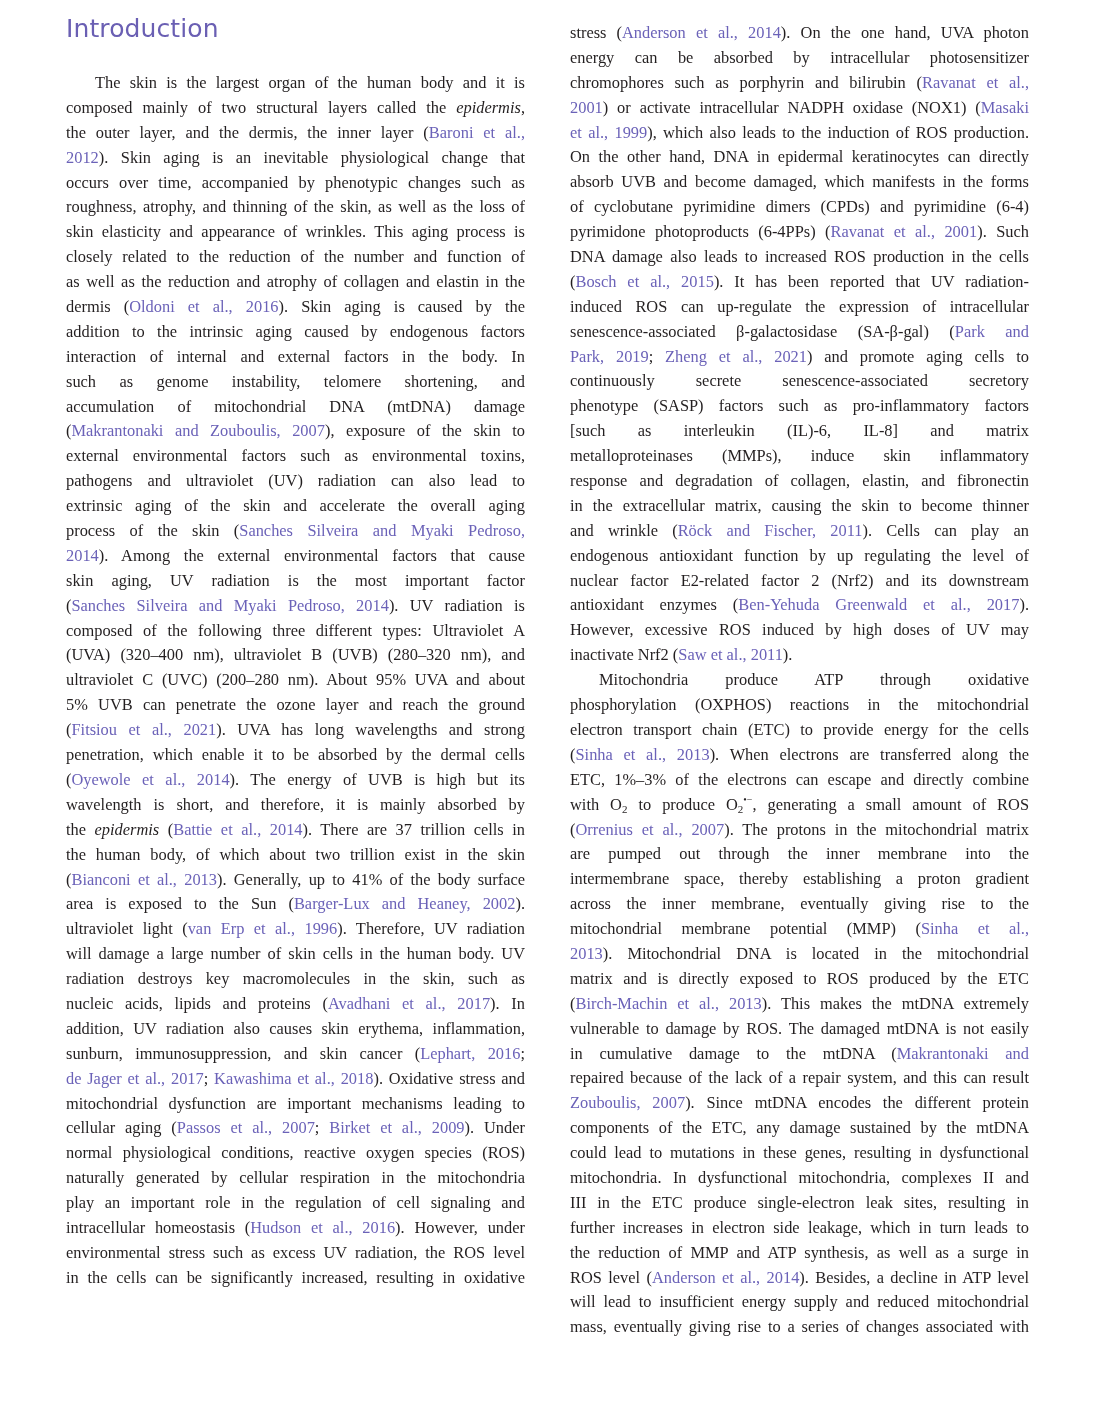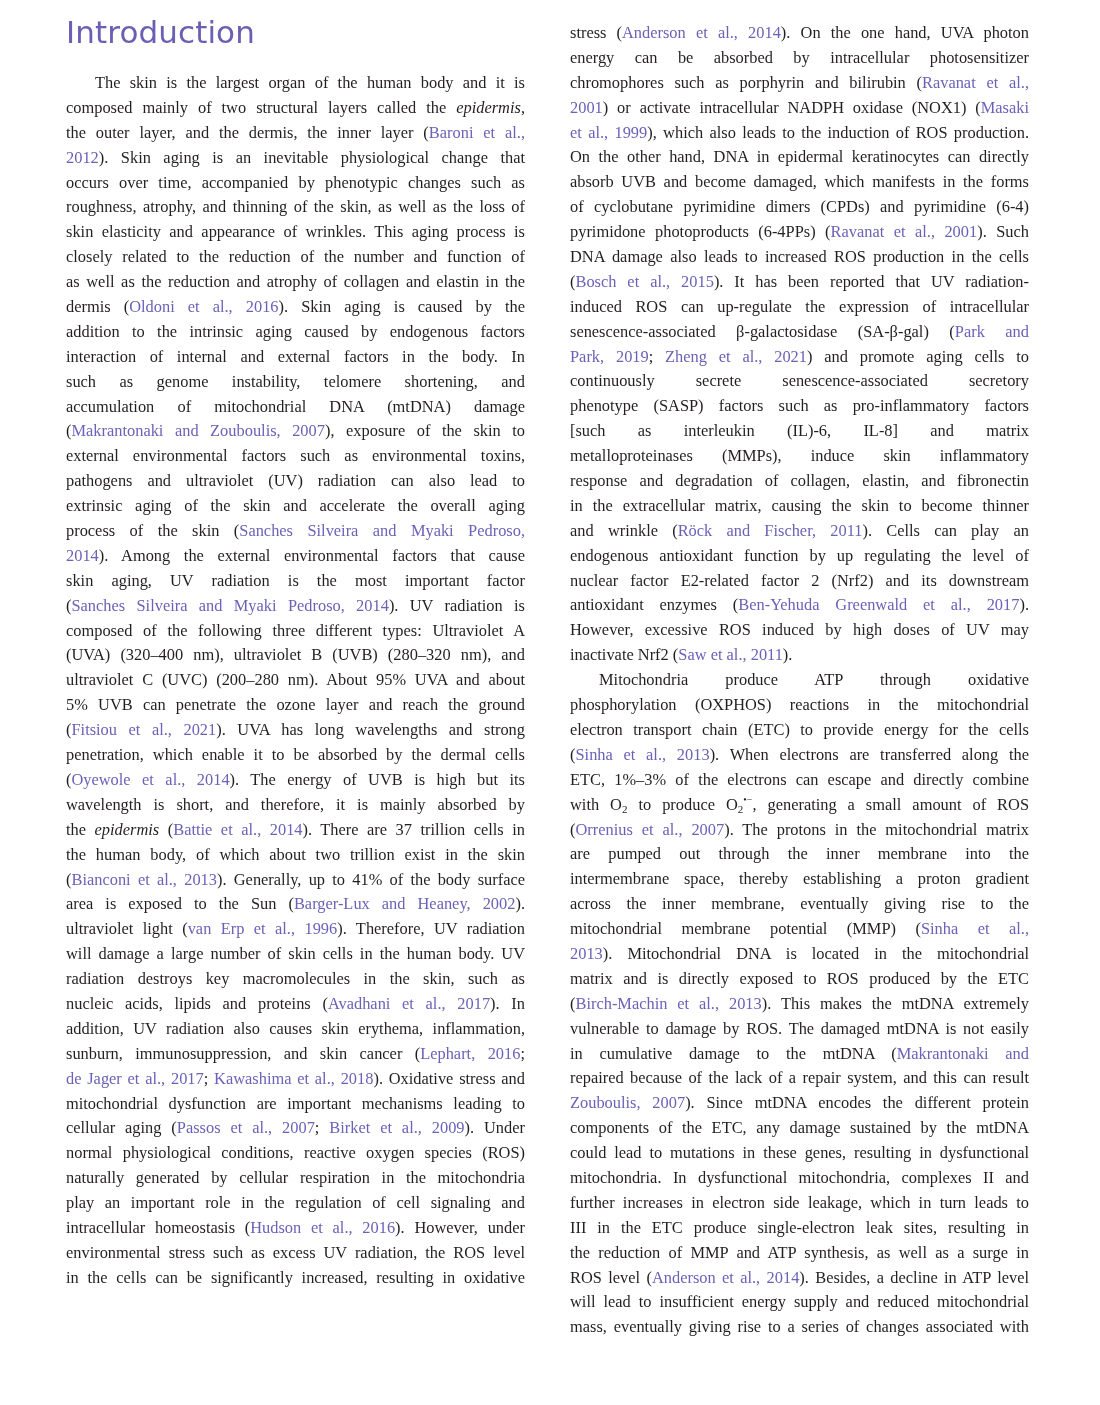--- a/index.html
+++ b/index.html
@@ -1,19 +1,19 @@
 <!DOCTYPE html>
 <html><head>
 <meta charset="utf-8">
 <style>
   html, body { margin:0; padding:0; background:#ffffff; }
   body { width:1100px; height:1405px; position:relative; overflow:hidden;
          font-family:"Liberation Serif","DejaVu Serif",serif; color:#231f20; }
   .heading { position:absolute; left:66px; top:14px; font-family:"DejaVu Sans","Liberation Sans",sans-serif;
-             font-size:31px; color:#6a5fb3; font-weight:normal; letter-spacing:0.1px; margin:0; }
+             font-size:25px; color:#6a5fb3; font-weight:normal; letter-spacing:0.1px; margin:0; }
   .col { position:absolute; width:459px; font-size:16.4px; }
   .col.left { left:66px; top:71px; }
   .col.right { left:570px; top:21px; }
   .ln { display:block; height:24.9px; line-height:24.9px; white-space:nowrap; text-align:justify; text-align-last:justify; overflow:visible; }
   .ln.last { text-align-last:left; }
   .ln.indent { padding-left:29px; }
   .cite { color:#6b62b8;font-family:Liberation Serif, serif; }
   em { font-style:italic; }
   sub { font-size:11px; vertical-align:-3px; line-height:0; }
   sup { font-size:10px; vertical-align:7px; line-height:0; }
@@ -115,19 +115,19 @@
     <span class="ln"><a class="cite">2013</a><span>). Mitochondrial DNA is located in the mitochondrial</span></span>
     <span class="ln"><span>matrix and is directly exposed to ROS produced by the ETC</span></span>
     <span class="ln"><span>(</span><a class="cite">Birch-Machin et al., 2013</a><span>). This makes the mtDNA extremely</span></span>
     <span class="ln"><span>vulnerable to damage by ROS. The damaged mtDNA is not easily</span></span>
     <span class="ln"><span>in cumulative damage to the mtDNA (</span><a class="cite">Makrantonaki and</a></span>
     <span class="ln"><span>repaired because of the lack of a repair system, and this can result</span></span>
     <span class="ln"><a class="cite">Zouboulis, 2007</a><span>). Since mtDNA encodes the different protein</span></span>
     <span class="ln"><span>components of the ETC, any damage sustained by the mtDNA</span></span>
     <span class="ln"><span>could lead to mutations in these genes, resulting in dysfunctional</span></span>
     <span class="ln"><span>mitochondria. In dysfunctional mitochondria, complexes II and</span></span>
+    <span class="ln"><span>III in the ETC produce single-electron leak sites, resulting in</span></span>
     <span class="ln"><span>further increases in electron side leakage, which in turn leads to</span></span>
-    <span class="ln"><span>III in the ETC produce single-electron leak sites, resulting in</span></span>
     <span class="ln"><span>the reduction of MMP and ATP synthesis, as well as a surge in</span></span>
     <span class="ln"><span>ROS level (</span><a class="cite">Anderson et al., 2014</a><span>). Besides, a decline in ATP level</span></span>
     <span class="ln"><span>will lead to insufficient energy supply and reduced mitochondrial</span></span>
     <span class="ln"><span>mass, eventually giving rise to a series of changes associated with</span></span>
   </div>
 
 </body></html>

